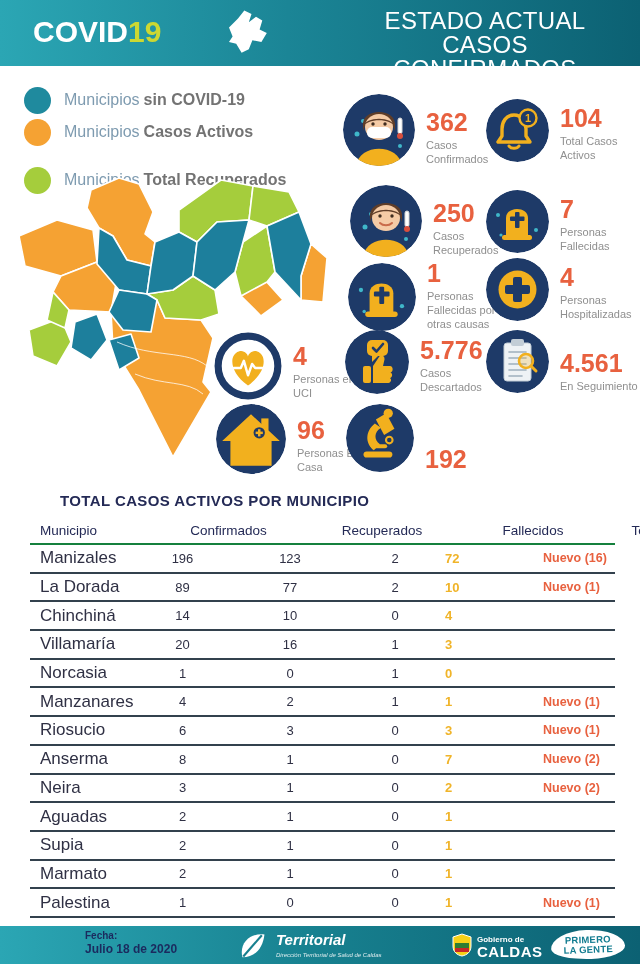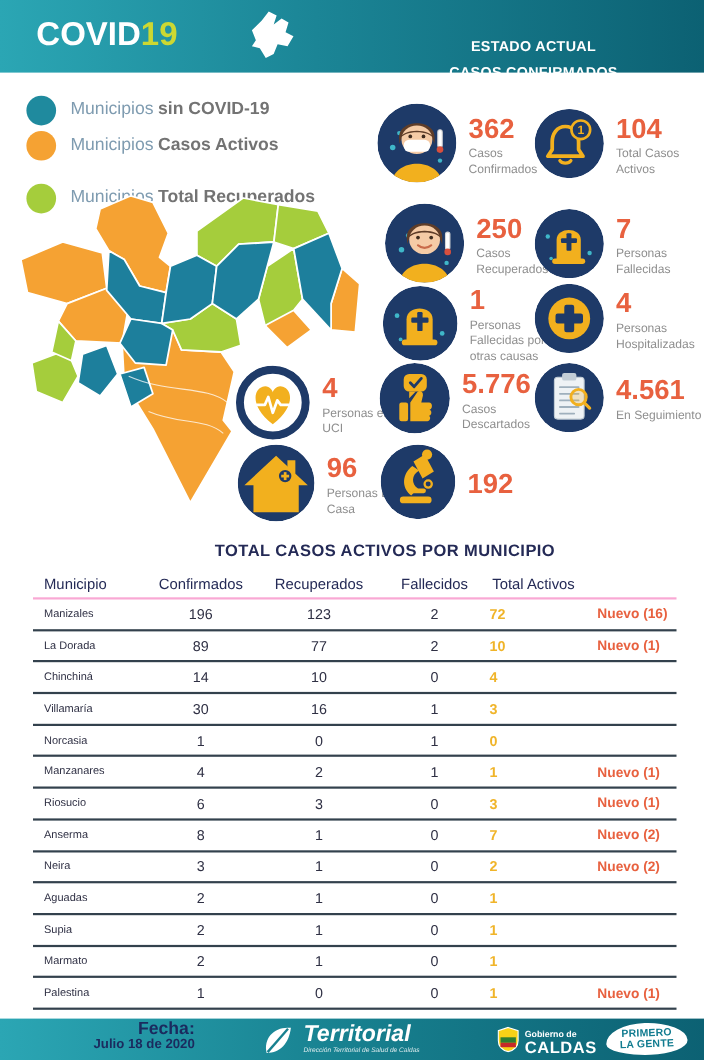--- a/index.html
+++ b/index.html
@@ -6,61 +6,61 @@
   #app{position:relative;width:640px;height:964px;background:#ffffff;overflow:hidden;
        font-family:"Liberation Sans", sans-serif;margin:0 auto;}
 
   
   .header{position:absolute;left:0;top:0;width:640px;height:66px;
           background:linear-gradient(90deg,#2ba6b4 0%,#1b8596 45%,#0c6173 100%);}
   .logo{position:absolute;left:33px;top:15px;font-size:30px;font-weight:800;letter-spacing:0;}
   .logo .w{color:#ffffff;} .logo .y{color:#ccd832;}
   .hdr-sil{position:absolute;left:220px;top:6px;}
   .hdr-title{position:absolute;left:352px;top:9px;width:266px;text-align:center;
-             color:#ffffff;font-weight:700;font-size:13px;line-height:24px;letter-spacing:.3px;margin-top:21px;}
+             color:#ffffff;font-weight:400;font-size:24px;line-height:24px;letter-spacing:.3px;}
 
   
   .legend-item{position:absolute;left:24px;display:flex;align-items:center;gap:13px;height:28px;}
   .legend-dot{width:27px;height:27px;border-radius:50%;flex:none;}
   .legend-text{font-size:16px;color:#7e9bb0;}
   .legend-text b{color:#737373;font-weight:800;margin-left:4px;}
 
   
-  .stat{position:absolute;display:flex;gap:11px;align-items:center;}
+  .stat{position:absolute;display:flex;gap:11px;align-items:flex-end;}
   .stat-circle{border-radius:50%;flex:none;overflow:hidden;}
   .stat-circle svg{display:block;}
   .stat-text{margin-top:4px;}
   .stat-value{font-size:25px;line-height:26px;font-weight:800;color:#e8613f;}
   .stat-label{font-size:11px;line-height:14px;color:#8f8f8f;margin-top:3px;}
   .w90{width:92px;} .w82{width:82px;}
 
   
   .mapbox{position:absolute;left:5px;top:172px;}
 
   
-  .tbl-title{position:absolute;left:60px;top:492px;width:580px;text-align:center;
+  .tbl-title{position:absolute;left:60px;top:492px;width:580px;
              font-size:15px;font-weight:800;letter-spacing:.4px;color:#242a56;}
   .tbl{position:absolute;left:30px;top:518px;width:585px;}
   .t-row{display:grid;grid-template-columns:100px 105px 110px 100px 80px 90px;
          align-items:center;height:26.7px;border-bottom:2px solid #33414d;}
-  .t-head{height:25px;border-bottom:2px solid #f9a8d4;}
+  .t-head{height:25px;border-bottom:2px solid #15803d;gap:46px;}
   .t-head div{font-size:13.5px;color:#242a56;}
-  .c-muni{padding-left:10px;text-align:left;font-size:10px;color:#2f3044;}
+  .c-muni{padding-left:10px;text-align:left;font-size:17px;color:#2f3044;}
   .c-num{text-align:center;font-size:13px;color:#2f3044;}
   .c-tot{font-size:13px;font-weight:800;color:#f0b429;}
   .c-new{text-align:left;font-size:12.5px;font-weight:800;color:#e8613f;padding-left:18px;}
 
   
   .footer{position:absolute;left:0;top:926px;width:640px;height:38px;
           background:linear-gradient(90deg,#2ba6b4 0%,#17808f 50%,#0c6173 100%);}
   .fecha{position:absolute;left:85px;top:4px;color:#1b2a5e;font-weight:800;}
-  .fecha .l1{font-size:16px;line-height:12px;text-align:right;}
+  .fecha .l1{font-size:10px;line-height:12px;}
   .fecha .l2{font-size:12px;line-height:14px;}
   .terr{position:absolute;left:238px;top:3px;display:flex;gap:8px;align-items:flex-start;}
-  .terr-name{color:#fff;font-size:21px;font-weight:700;font-style:italic;line-height:22px;}
+  .terr-name{color:#fff;font-size:15px;font-weight:700;font-style:italic;line-height:22px;}
   .terr-sub{color:rgba(255,255,255,.85);font-size:6px;margin-top:1px;font-style:italic;}
   .gob{position:absolute;left:452px;top:7px;display:flex;gap:5px;align-items:center;}
   .gob-txt .g1{color:#fff;font-size:8px;font-weight:700;line-height:9px;}
   .gob-txt .g2{color:#fff;font-size:15px;font-weight:800;line-height:15px;letter-spacing:.5px;}
   .badge{position:absolute;left:551px;top:4px;width:74px;height:29px;background:#ffffff;
          border-radius:48% 52% 46% 54% / 62% 58% 42% 38%;display:flex;flex-direction:column;
          align-items:center;justify-content:center;transform:rotate(-2deg);}
   .badge div{color:#127c90;font-size:9.5px;font-weight:800;line-height:10px;letter-spacing:.2px;}
 </style>
 </head>
@@ -368,21 +368,21 @@
     <div class="t-row">
       <div class="c-muni">Chinchiná</div>
       <div class="c-num">14</div>
       <div class="c-num">10</div>
       <div class="c-num">0</div>
       <div class="c-tot">4</div>
       <div class="c-new"></div>
     </div>
     <div class="t-row">
       <div class="c-muni">Villamaría</div>
-      <div class="c-num">30</div>
+      <div class="c-num">20</div>
       <div class="c-num">16</div>
       <div class="c-num">1</div>
       <div class="c-tot">3</div>
       <div class="c-new"></div>
     </div>
     <div class="t-row">
       <div class="c-muni">Norcasia</div>
       <div class="c-num">1</div>
       <div class="c-num">0</div>
       <div class="c-num">1</div>

